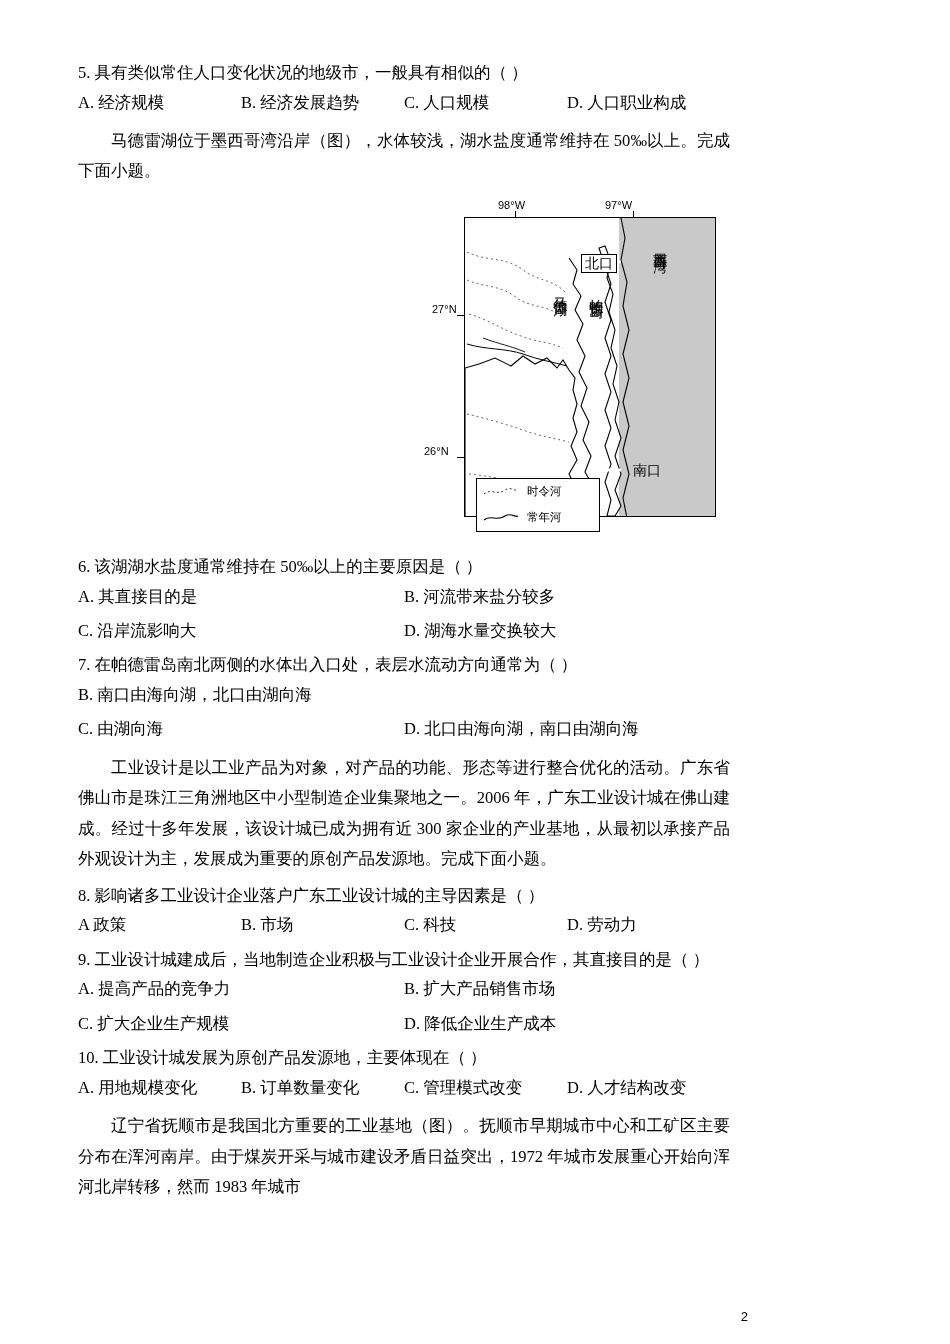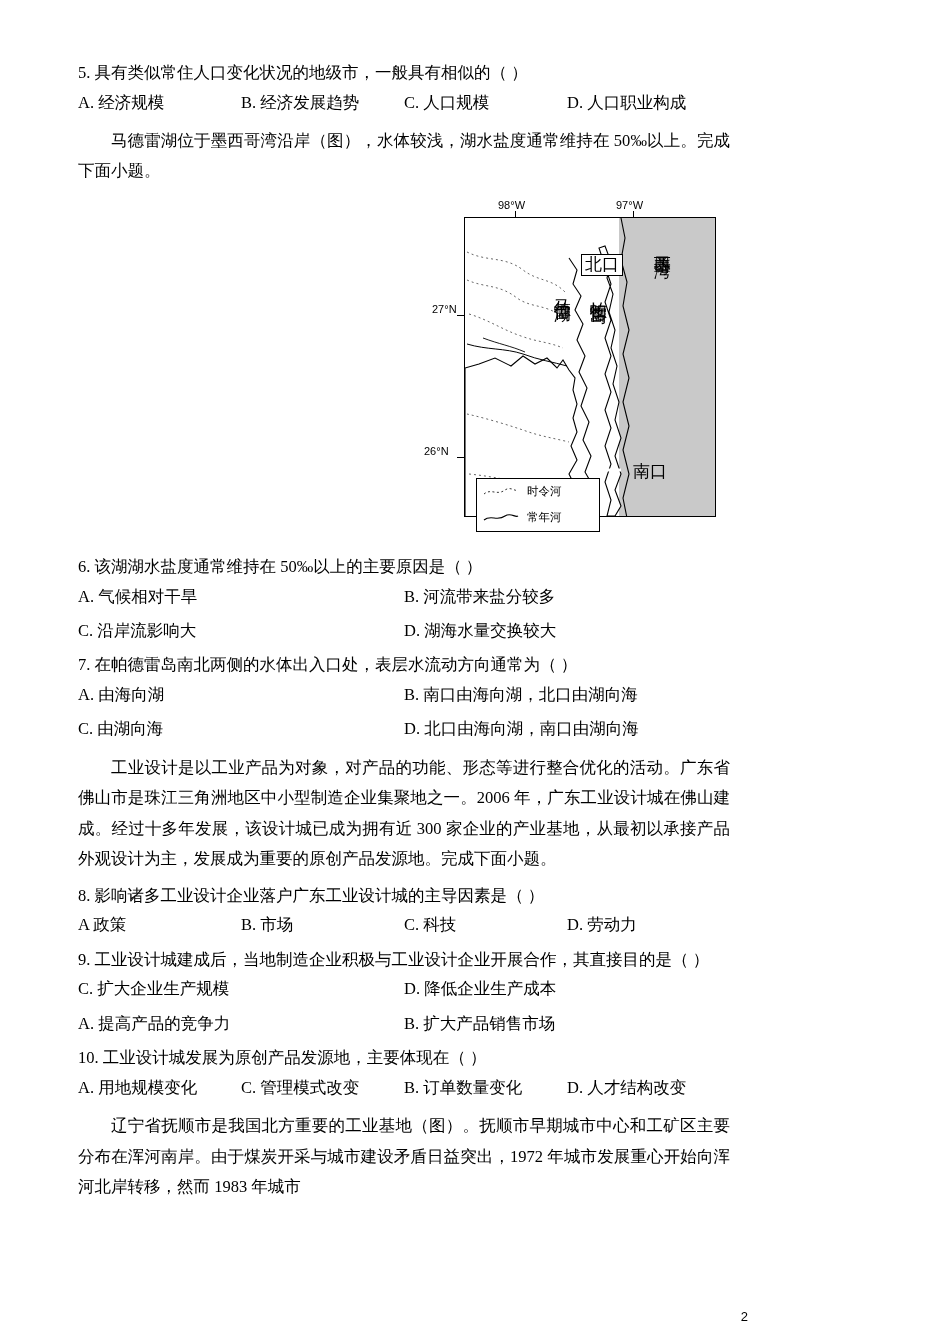--- a/index.html
+++ b/index.html
@@ -75,30 +75,30 @@
     width: 96px;
     height: 100%;
     background: #c9c9c9;
   }
   .axis-label {
     position: absolute;
     font-size: 11px;
     color: #000;
   }
   .lon-98 { left: 78px; top: 4px; }
-  .lon-97 { left: 196px; top: 4px; }
+  .lon-97 { left: 185px; top: 4px; }
   .lat-27 { left: 12px; top: 108px; }
   .lat-26 { left: 4px; top: 250px; }
   .tick {
     position: absolute;
     background: #000;
   }
   .map-text {
     position: absolute;
-    font-size: 17px;
+    font-size: 14px;
     font-family: "Liberation Sans", sans-serif;
     color: #000;
     line-height: 1.05;
   }
   .vert {
     writing-mode: vertical-rl;
     text-orientation: upright;
     letter-spacing: 2px;
   }
   .legend {
@@ -216,62 +216,61 @@
           </svg>
           <span class="legend-label">常年河</span>
         </div>
       </div>
 
     </div>
   </div>
 
   <div class="q-stem">6. 该湖湖水盐度通常维持在 50‰以上的主要原因是（      ）</div>
   <div class="opts two">
-    <div>A. 气候相对干旱</div>
+    <div>A. 其直接目的是</div>
     <div>B. 河流带来盐分较多</div>
   </div>
   <div class="opts two">
     <div>C. 沿岸流影响大</div>
     <div>D. 湖海水量交换较大</div>
   </div>
 
   <div class="q-stem">7. 在帕德雷岛南北两侧的水体出入口处，表层水流动方向通常为（      ）</div>
   <div class="opts two">
-    <div>A. 由海向湖</div>
     <div>B. 南口由海向湖，北口由湖向海</div>
   </div>
   <div class="opts two">
     <div>C. 由湖向海</div>
     <div>D. 北口由海向湖，南口由湖向海</div>
   </div>
 
   <div class="para indent">工业设计是以工业产品为对象，对产品的功能、形态等进行整合优化的活动。广东省佛山市是珠江三角洲地区中小型制造企业集聚地之一。2006 年，广东工业设计城在佛山建成。经过十多年发展，该设计城已成为拥有近 300 家企业的产业基地，从最初以承接产品外观设计为主，发展成为重要的原创产品发源地。完成下面小题。</div>
 
   <div class="q-stem">8. 影响诸多工业设计企业落户广东工业设计城的主导因素是（      ）</div>
   <div class="opts four">
     <div>A  政策</div>
     <div>B. 市场</div>
     <div>C. 科技</div>
     <div>D. 劳动力</div>
   </div>
 
   <div class="q-stem">9. 工业设计城建成后，当地制造企业积极与工业设计企业开展合作，其直接目的是（      ）</div>
   <div class="opts two">
+    <div>A. 提高产品的竞争力</div>
+    <div>B. 扩大产品销售市场</div>
+  </div>
+  <div class="opts two">
     <div>C. 扩大企业生产规模</div>
     <div>D. 降低企业生产成本</div>
-  </div>
-  <div class="opts two">
-    <div>A. 提高产品的竞争力</div>
-    <div>B. 扩大产品销售市场</div>
   </div>
 
   <div class="q-stem">10. 工业设计城发展为原创产品发源地，主要体现在（      ）</div>
   <div class="opts four">
     <div>A. 用地规模变化</div>
+    <div>B. 订单数量变化</div>
     <div>C. 管理模式改变</div>
-    <div>B. 订单数量变化</div>
     <div>D. 人才结构改变</div>
   </div>
 
   <div class="para indent">辽宁省抚顺市是我国北方重要的工业基地（图）。抚顺市早期城市中心和工矿区主要分布在浑河南岸。由于煤炭开采与城市建设矛盾日益突出，1972 年城市发展重心开始向浑河北岸转移，然而 1983 年城市</div>
 
   <div class="page-number">2</div>
 </div>
 
 </body></html>

